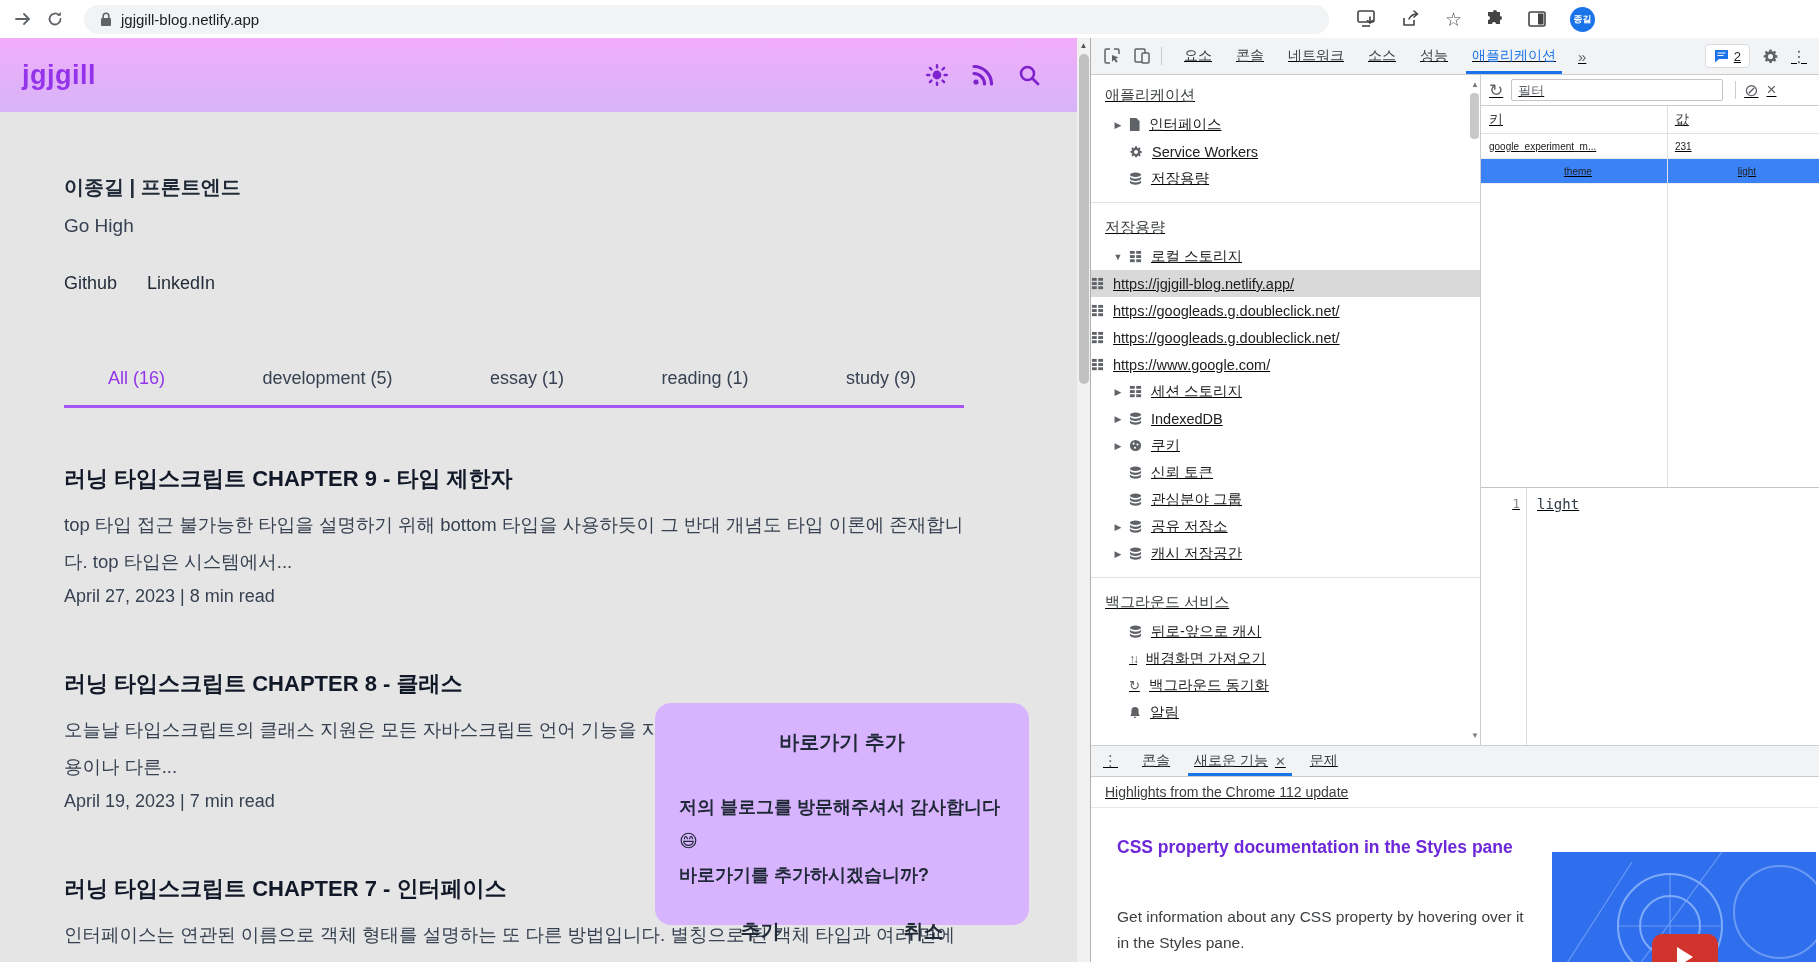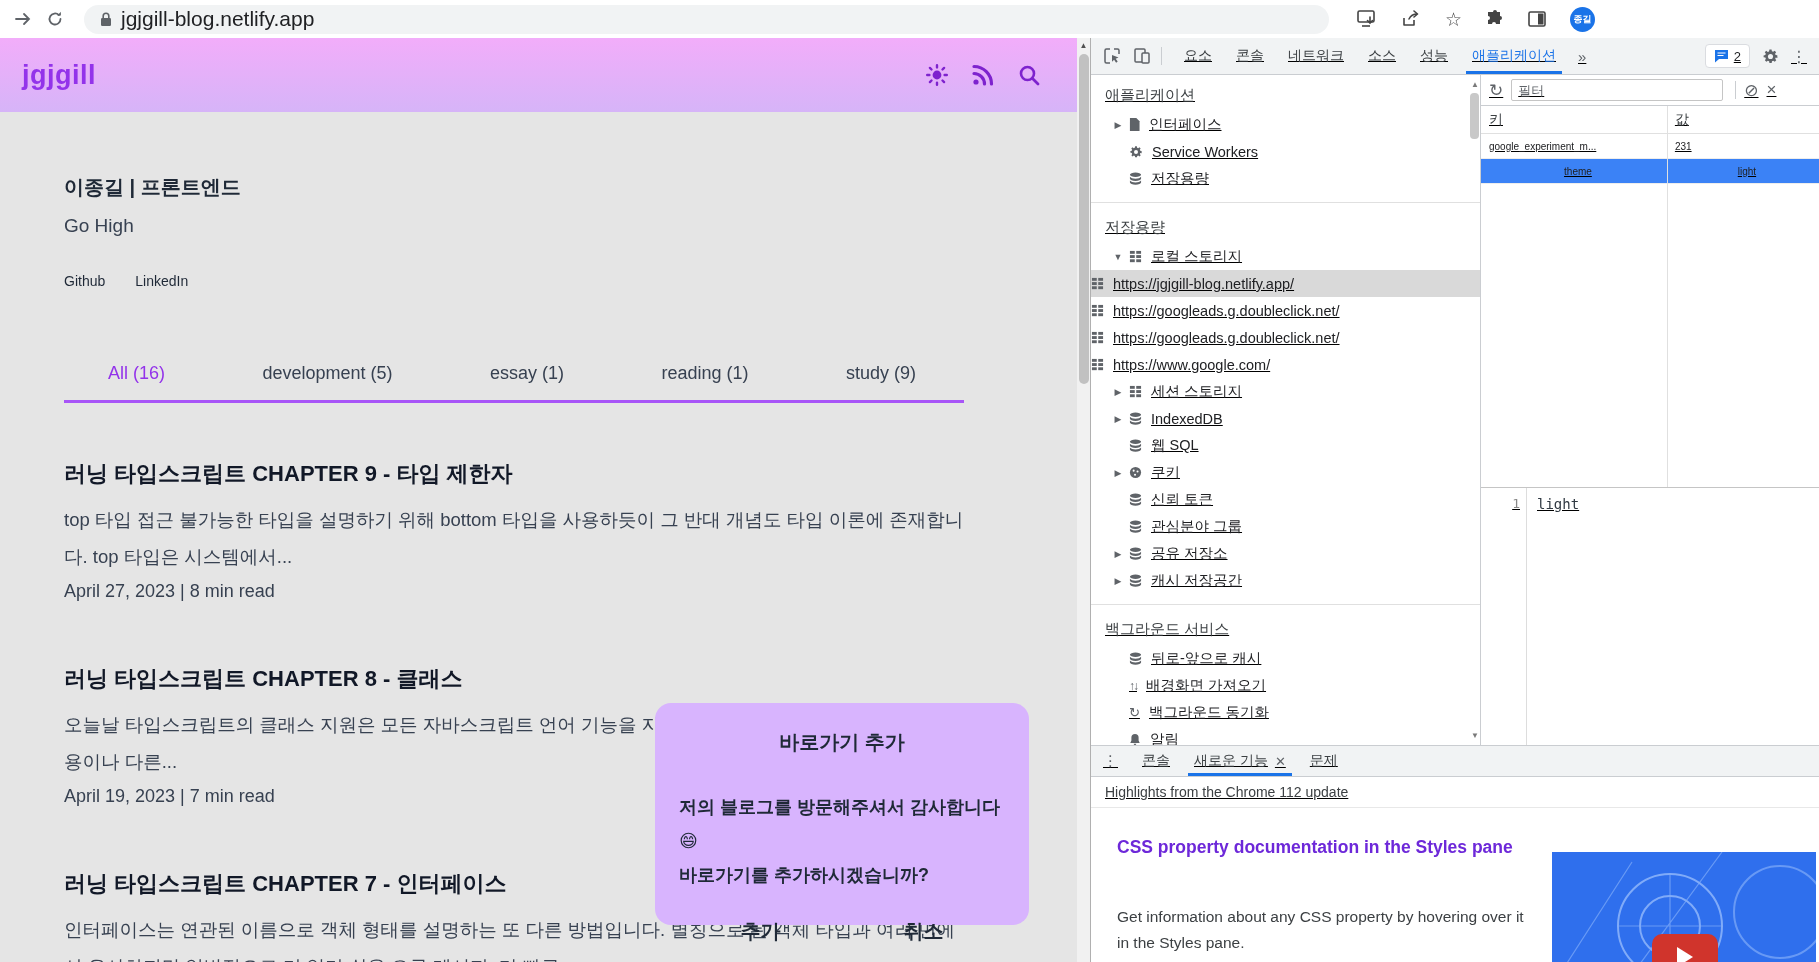--- a/index.html
+++ b/index.html
@@ -4,33 +4,33 @@
 <style>
   * { margin:0; padding:0; box-sizing:border-box; }
   html,body { width:1819px; height:962px; }
   body { font-family:"Liberation Sans","DejaVu Sans",sans-serif; background:#fff; overflow:hidden; }
   .screen { position:relative; width:1819px; height:962px; background:#fff; overflow:hidden; }
 
   
   .topbar { position:absolute; left:0; top:0; width:1819px; height:38px; background:#fff; display:flex; align-items:center; }
   .nav-ico { color:#5f6368; font-size:19px; margin-left:14px; cursor:pointer; }
   .urlpill { display:flex; align-items:center; gap:9px; background:#f1f3f4; border-radius:15px; height:29px; margin-left:20px; padding:0 16px; width:1245px; }
-  .urltext { font-size:21px; color:#202124; }
+  .urltext { font-size:15px; color:#202124; }
   .top-icons { display:flex; align-items:center; gap:24px; margin-left:28px; }
   .avatar { width:25px; height:25px; border-radius:50%; background:#1a73e8; color:#fff; font-size:9px; display:flex; align-items:center; justify-content:center; font-weight:bold; }
 
   
   .page { position:absolute; left:0; top:38px; width:1077px; height:924px; background:#e5e5e5; overflow:hidden; }
   .blog-header { height:74px; background:linear-gradient(180deg,#f2adfa,#d6b4f8); display:flex; align-items:center; justify-content:space-between; padding:0 36px 0 22px; }
   .blog-logo { color:#9333ea; font-size:27px; font-weight:bold; letter-spacing:.5px; }
   .blog-header-icons { display:flex; align-items:center; gap:22px; }
   .main { padding:0 0 0 64px; width:1040px; }
   .profile-name { margin-top:62px; font-size:20px; font-weight:bold; color:#1f2937; }
   .profile-tag { margin-top:14px; font-size:19px; color:#374151; }
-  .profile-links { margin-top:36px; display:flex; gap:30px; font-size:14px; color:#1f2937; }
+  .profile-links { margin-top:36px; display:flex; gap:30px; font-size:18px; color:#1f2937; }
   .profile-links span { cursor:pointer; }
   .tabs { margin-top:74px; width:900px; display:flex; justify-content:space-between; padding:0 48px 16px 44px; border-bottom:3px solid #a855f7; }
   .tab { font-size:18px; color:#374151; cursor:pointer; white-space:nowrap; }
   .tab.active { color:#9333ea; }
   .posts { margin-top:56px; width:905px; }
   .post { margin-bottom:62px; }
   .post-title { font-size:22px; font-weight:bold; color:#111827; cursor:pointer; }
   .post-excerpt { margin-top:12px; font-size:18.5px; line-height:37px; color:#374151; }
   .post-meta { margin-top:6px; font-size:18px; color:#374151; }
 
@@ -412,32 +412,20 @@
                   <g fill="#5f6368">
                     <ellipse cx="7" cy="3" rx="6" ry="2.4"></ellipse>
                     <path d="M1 5.2c1 1.3 3.2 2 6 2s5-.7 6-2v2c0 1.3-2.7 2.4-6 2.4S1 8.5 1 7.2z"></path>
                     <path d="M1 9.2c1 1.3 3.2 2 6 2s5-.7 6-2v2c0 1.3-2.7 2.4-6 2.4S1 12.5 1 11.2z"></path>
                   </g>
                 </svg>
               </span>
               <span class="lbl">IndexedDB</span>
             </div>
             <div class="sb-item lv1">
-              <span class="ic">
-                <svg width="13" height="13" viewBox="0 0 14 14">
-                  <g fill="#5f6368">
-                    <ellipse cx="7" cy="3" rx="6" ry="2.4"></ellipse>
-                    <path d="M1 5.2c1 1.3 3.2 2 6 2s5-.7 6-2v2c0 1.3-2.7 2.4-6 2.4S1 8.5 1 7.2z"></path>
-                    <path d="M1 9.2c1 1.3 3.2 2 6 2s5-.7 6-2v2c0 1.3-2.7 2.4-6 2.4S1 12.5 1 11.2z"></path>
-                  </g>
-                </svg>
-              </span>
-              <span class="lbl">웹 SQL</span>
-            </div>
-            <div class="sb-item lv1">
               <span class="exp">▶</span>
               <span class="ic">
                 <svg width="13" height="13" viewBox="0 0 14 14">
                   <circle cx="7" cy="7" r="6" fill="#5f6368"></circle>
                   <circle cx="5" cy="5" r="1.1" fill="#fff"></circle>
                   <circle cx="9.2" cy="6" r="1.1" fill="#fff"></circle>
                   <circle cx="6.5" cy="9.5" r="1.1" fill="#fff"></circle>
                 </svg>
               </span>
               <span class="lbl">쿠키</span>

